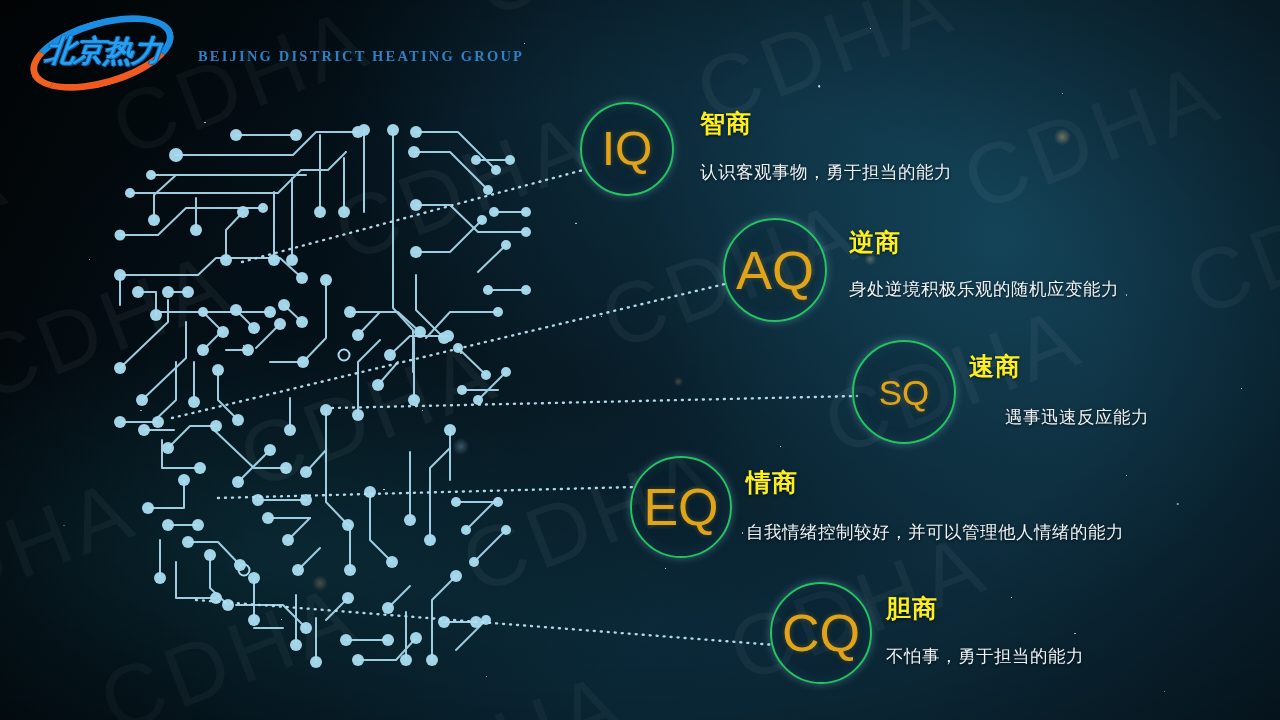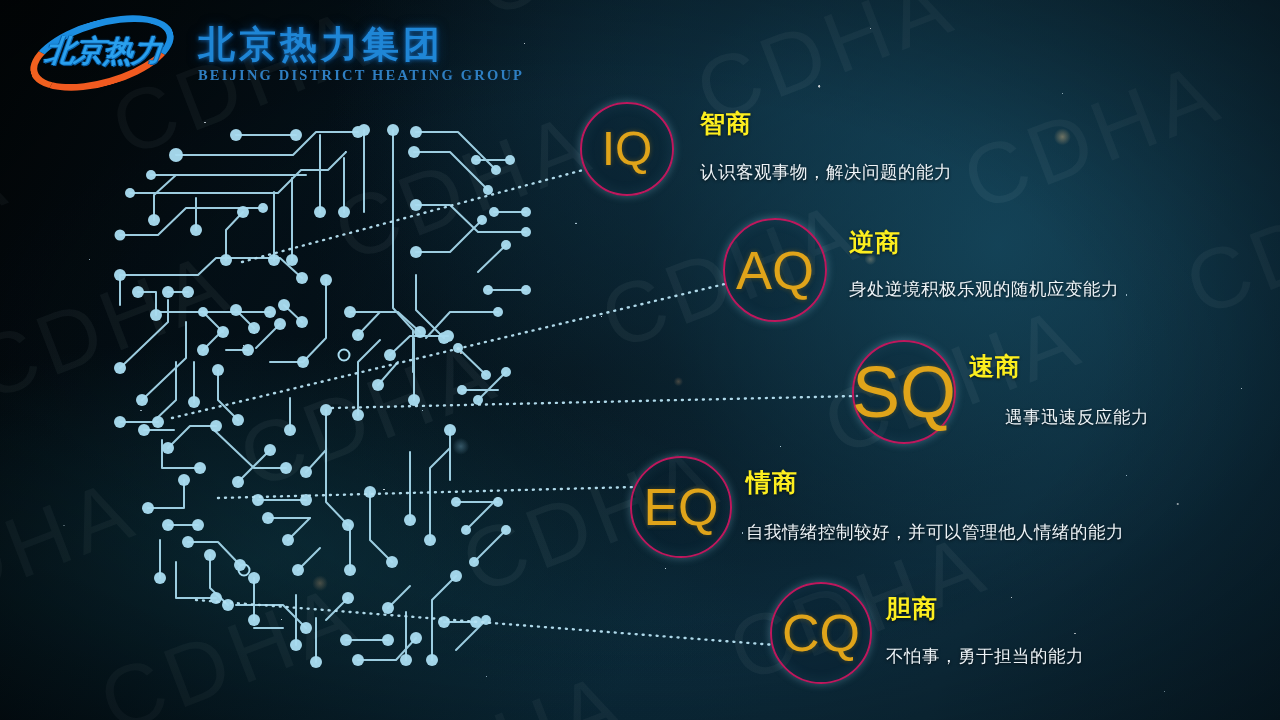--- a/index.html
+++ b/index.html
@@ -137,21 +137,21 @@
   .brain svg { display:block; width:100%; height:100%; overflow:visible; }
 
   
   .connectors { position:absolute; inset:0; pointer-events:none; }
 
   
   .item { position:absolute; }
   .bubble {
     position:absolute;
     border-radius:50%;
-    border:2px solid #be185d;
+    border:2px solid #22c55e;
     box-shadow: 0 0 9px rgba(150,215,240,.35), inset 0 0 14px rgba(120,190,225,.10);
     display:flex; align-items:center; justify-content:center;
     background: rgba(8,30,44,0.18);
   }
   .bubble span {
     font-family:"Liberation Sans","DejaVu Sans",sans-serif;
     font-weight:400;
     color:#e0a41a;
     letter-spacing:0px;
     line-height:1;
@@ -227,21 +227,20 @@
 
   <div class="bg-vignette"></div>
 
   <div class="logo">
     <div class="logo-mark">
       <div class="logo-ring-orange"></div>
       <div class="logo-ring-blue"></div>
       <div class="logo-cn">北京热力</div>
     </div>
     <div class="logo-text">
-      <div class="logo-text-cn">北京热力集团</div>
       <div class="logo-text-en">BEIJING DISTRICT HEATING GROUP</div>
     </div>
   </div>
 
   <div class="brain">
     <svg viewBox="0 0 520 600" xmlns="http://www.w3.org/2000/svg">
       <g fill="none" stroke="#a9dcf0" stroke-width="2" stroke-linecap="round" stroke-linejoin="round" opacity="0.92">
         <path d="M178 35 H238"></path>
         <path d="M118 55 H235 L258 32 H300"></path>
         <path d="M93 75 H248"></path>
@@ -480,34 +479,34 @@
       <line x1="218" y1="498" x2="635" y2="487"></line>
       <line x1="196" y1="600" x2="775" y2="645"></line>
     </g>
   </svg>
 
   <div class="item">
     <div class="bubble" style="left:580px; top:102px; width:90px; height:90px;">
       <span style="font-size:48px;">IQ</span>
     </div>
     <div class="item-title" style="left:700px; top:107px;">智商</div>
-    <div class="item-desc" style="left:700px; top:160px;">认识客观事物，解决问题的能力</div>
+    <div class="item-desc" style="left:700px; top:160px;">认识客观事物，勇于担当的能力</div>
   </div>
 
   <div class="item">
     <div class="bubble" style="left:723px; top:218px; width:100px; height:100px;">
       <span style="font-size:54px;">AQ</span>
     </div>
     <div class="item-title" style="left:849px; top:226px;">逆商</div>
     <div class="item-desc" style="left:849px; top:277px;text-align:center;">身处逆境积极乐观的随机应变能力</div>
   </div>
 
   <div class="item">
     <div class="bubble" style="left:852px; top:340px; width:100px; height:100px;">
-      <span style="font-size:72px;">SQ</span>
+      <span style="font-size:35px;">SQ</span>
     </div>
     <div class="item-title" style="left:969px; top:350px;">速商</div>
     <div class="item-desc" style="left:969px; top:405px;margin-left:36px;">遇事迅速反应能力</div>
   </div>
 
   <div class="item">
     <div class="bubble" style="left:630px; top:456px; width:98px; height:98px;">
       <span style="font-size:52px;">EQ</span>
     </div>
     <div class="item-title" style="left:746px; top:466px;">情商</div>

